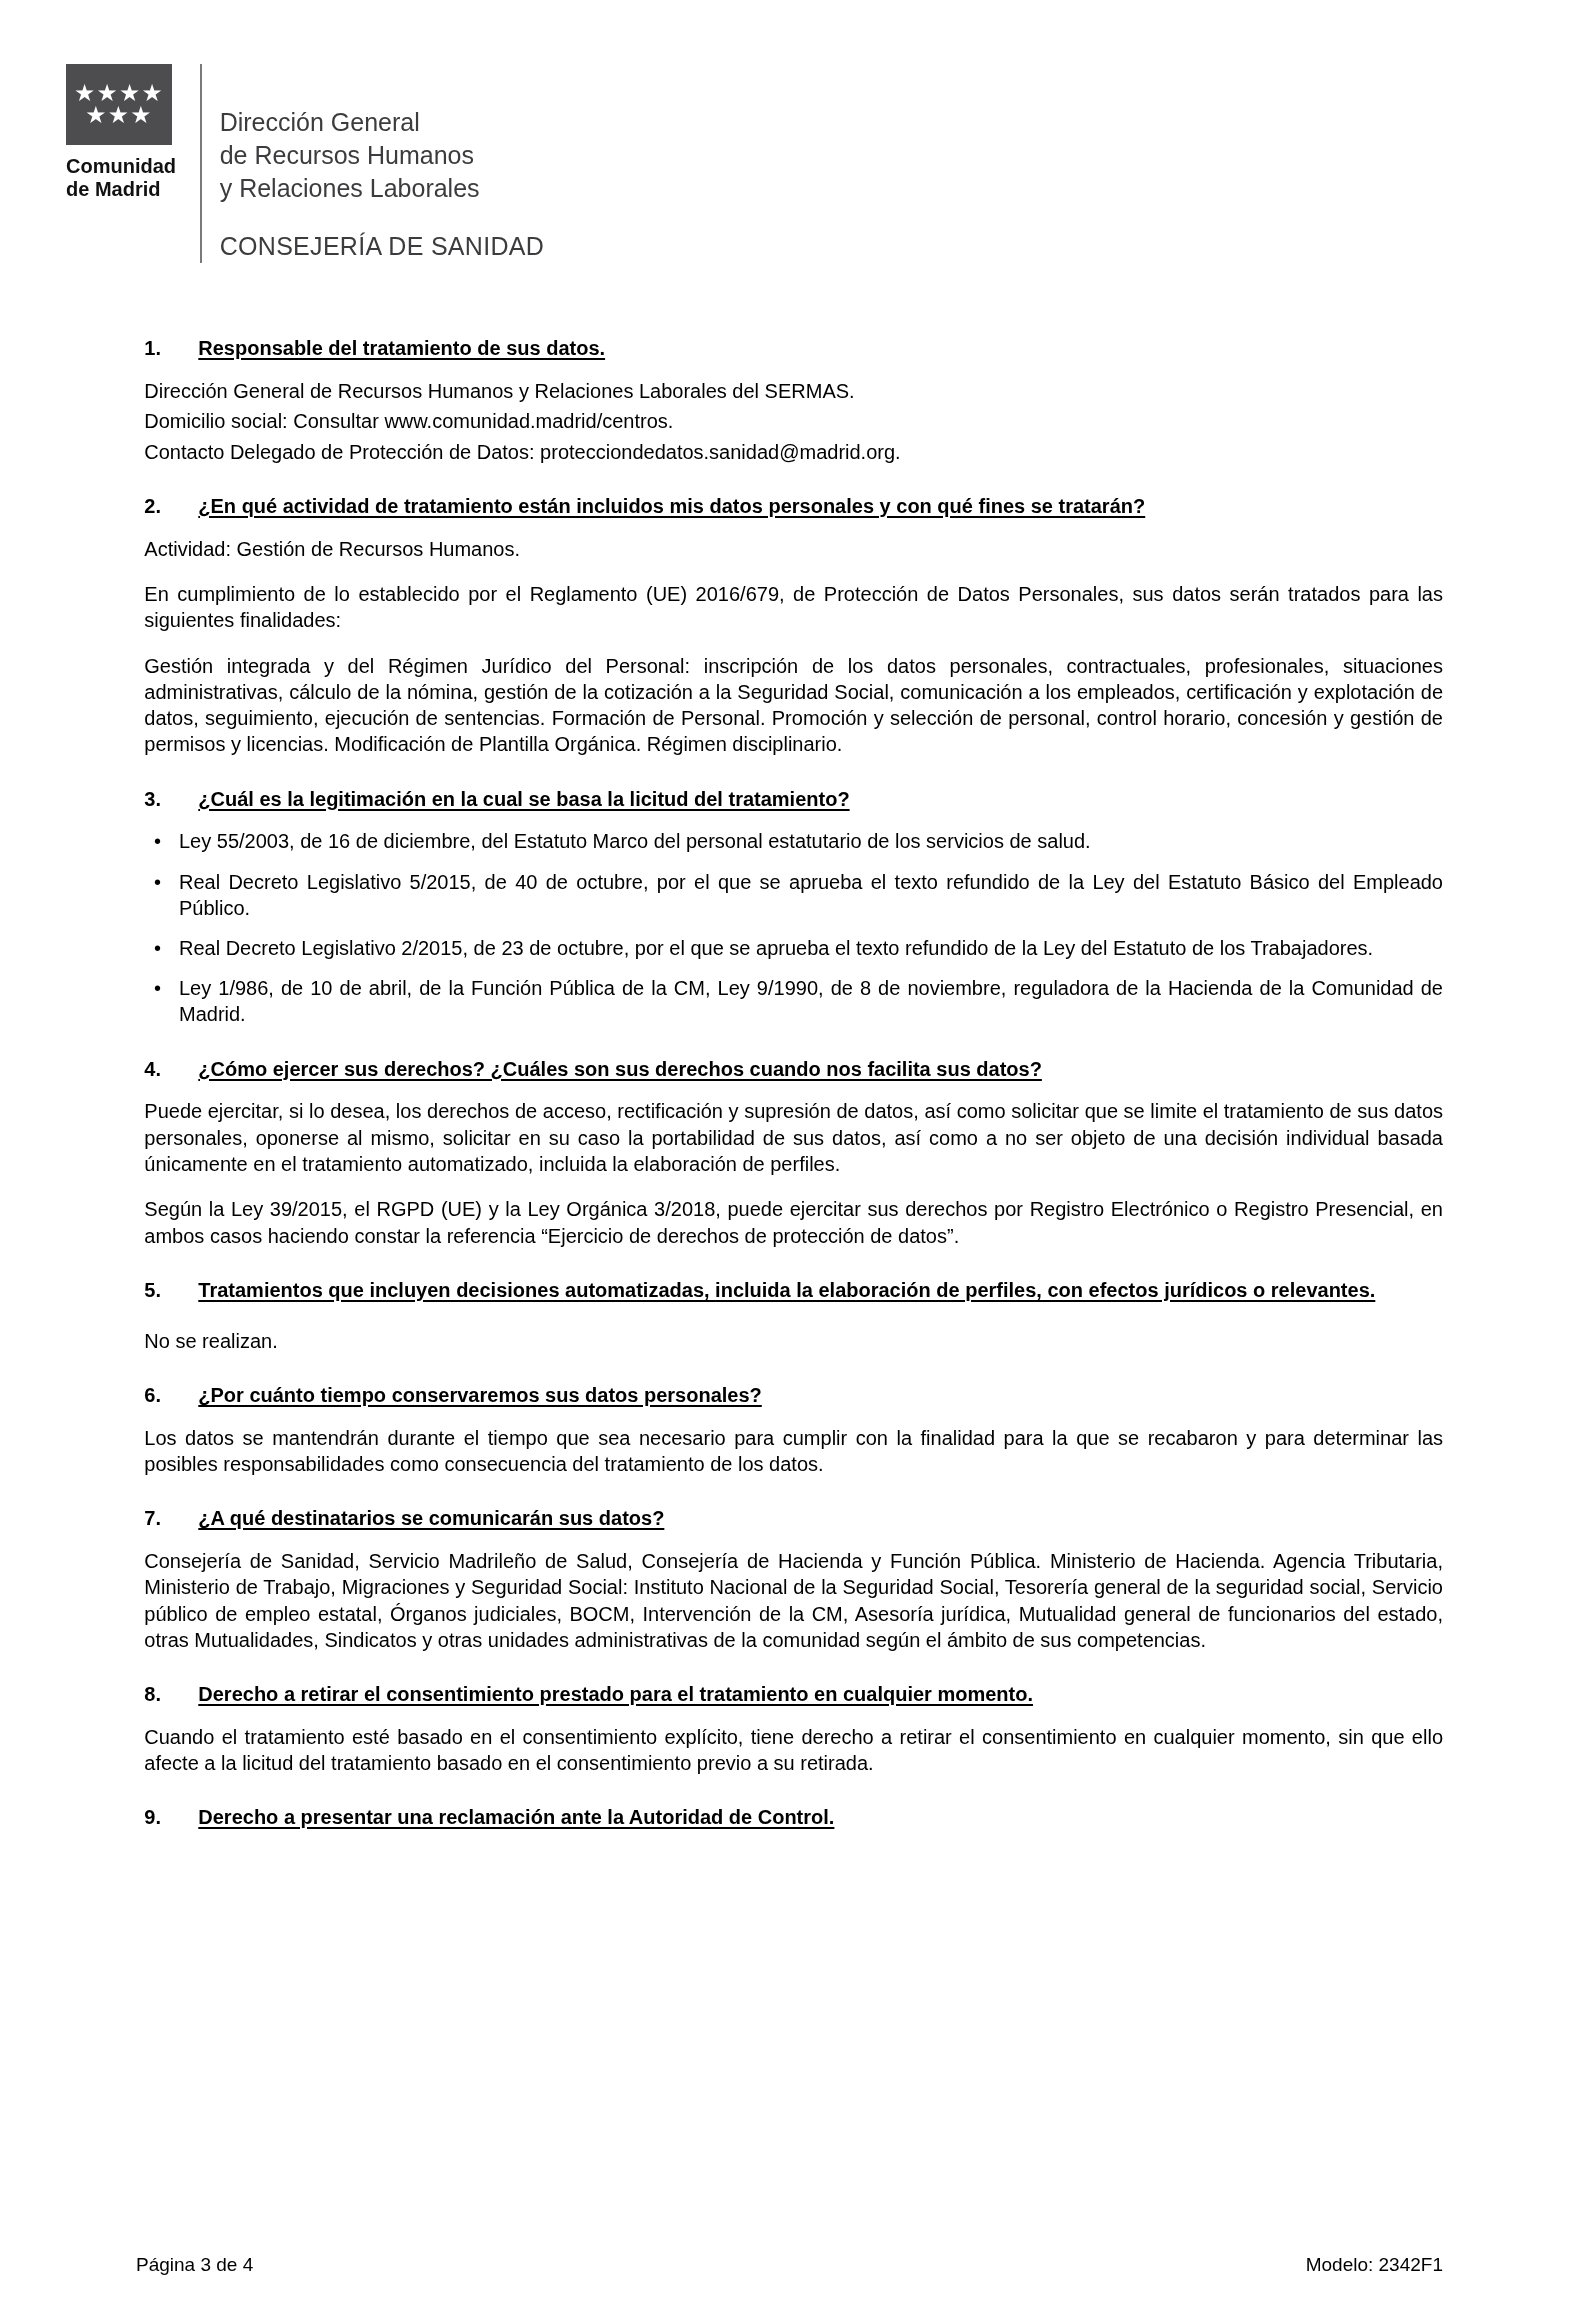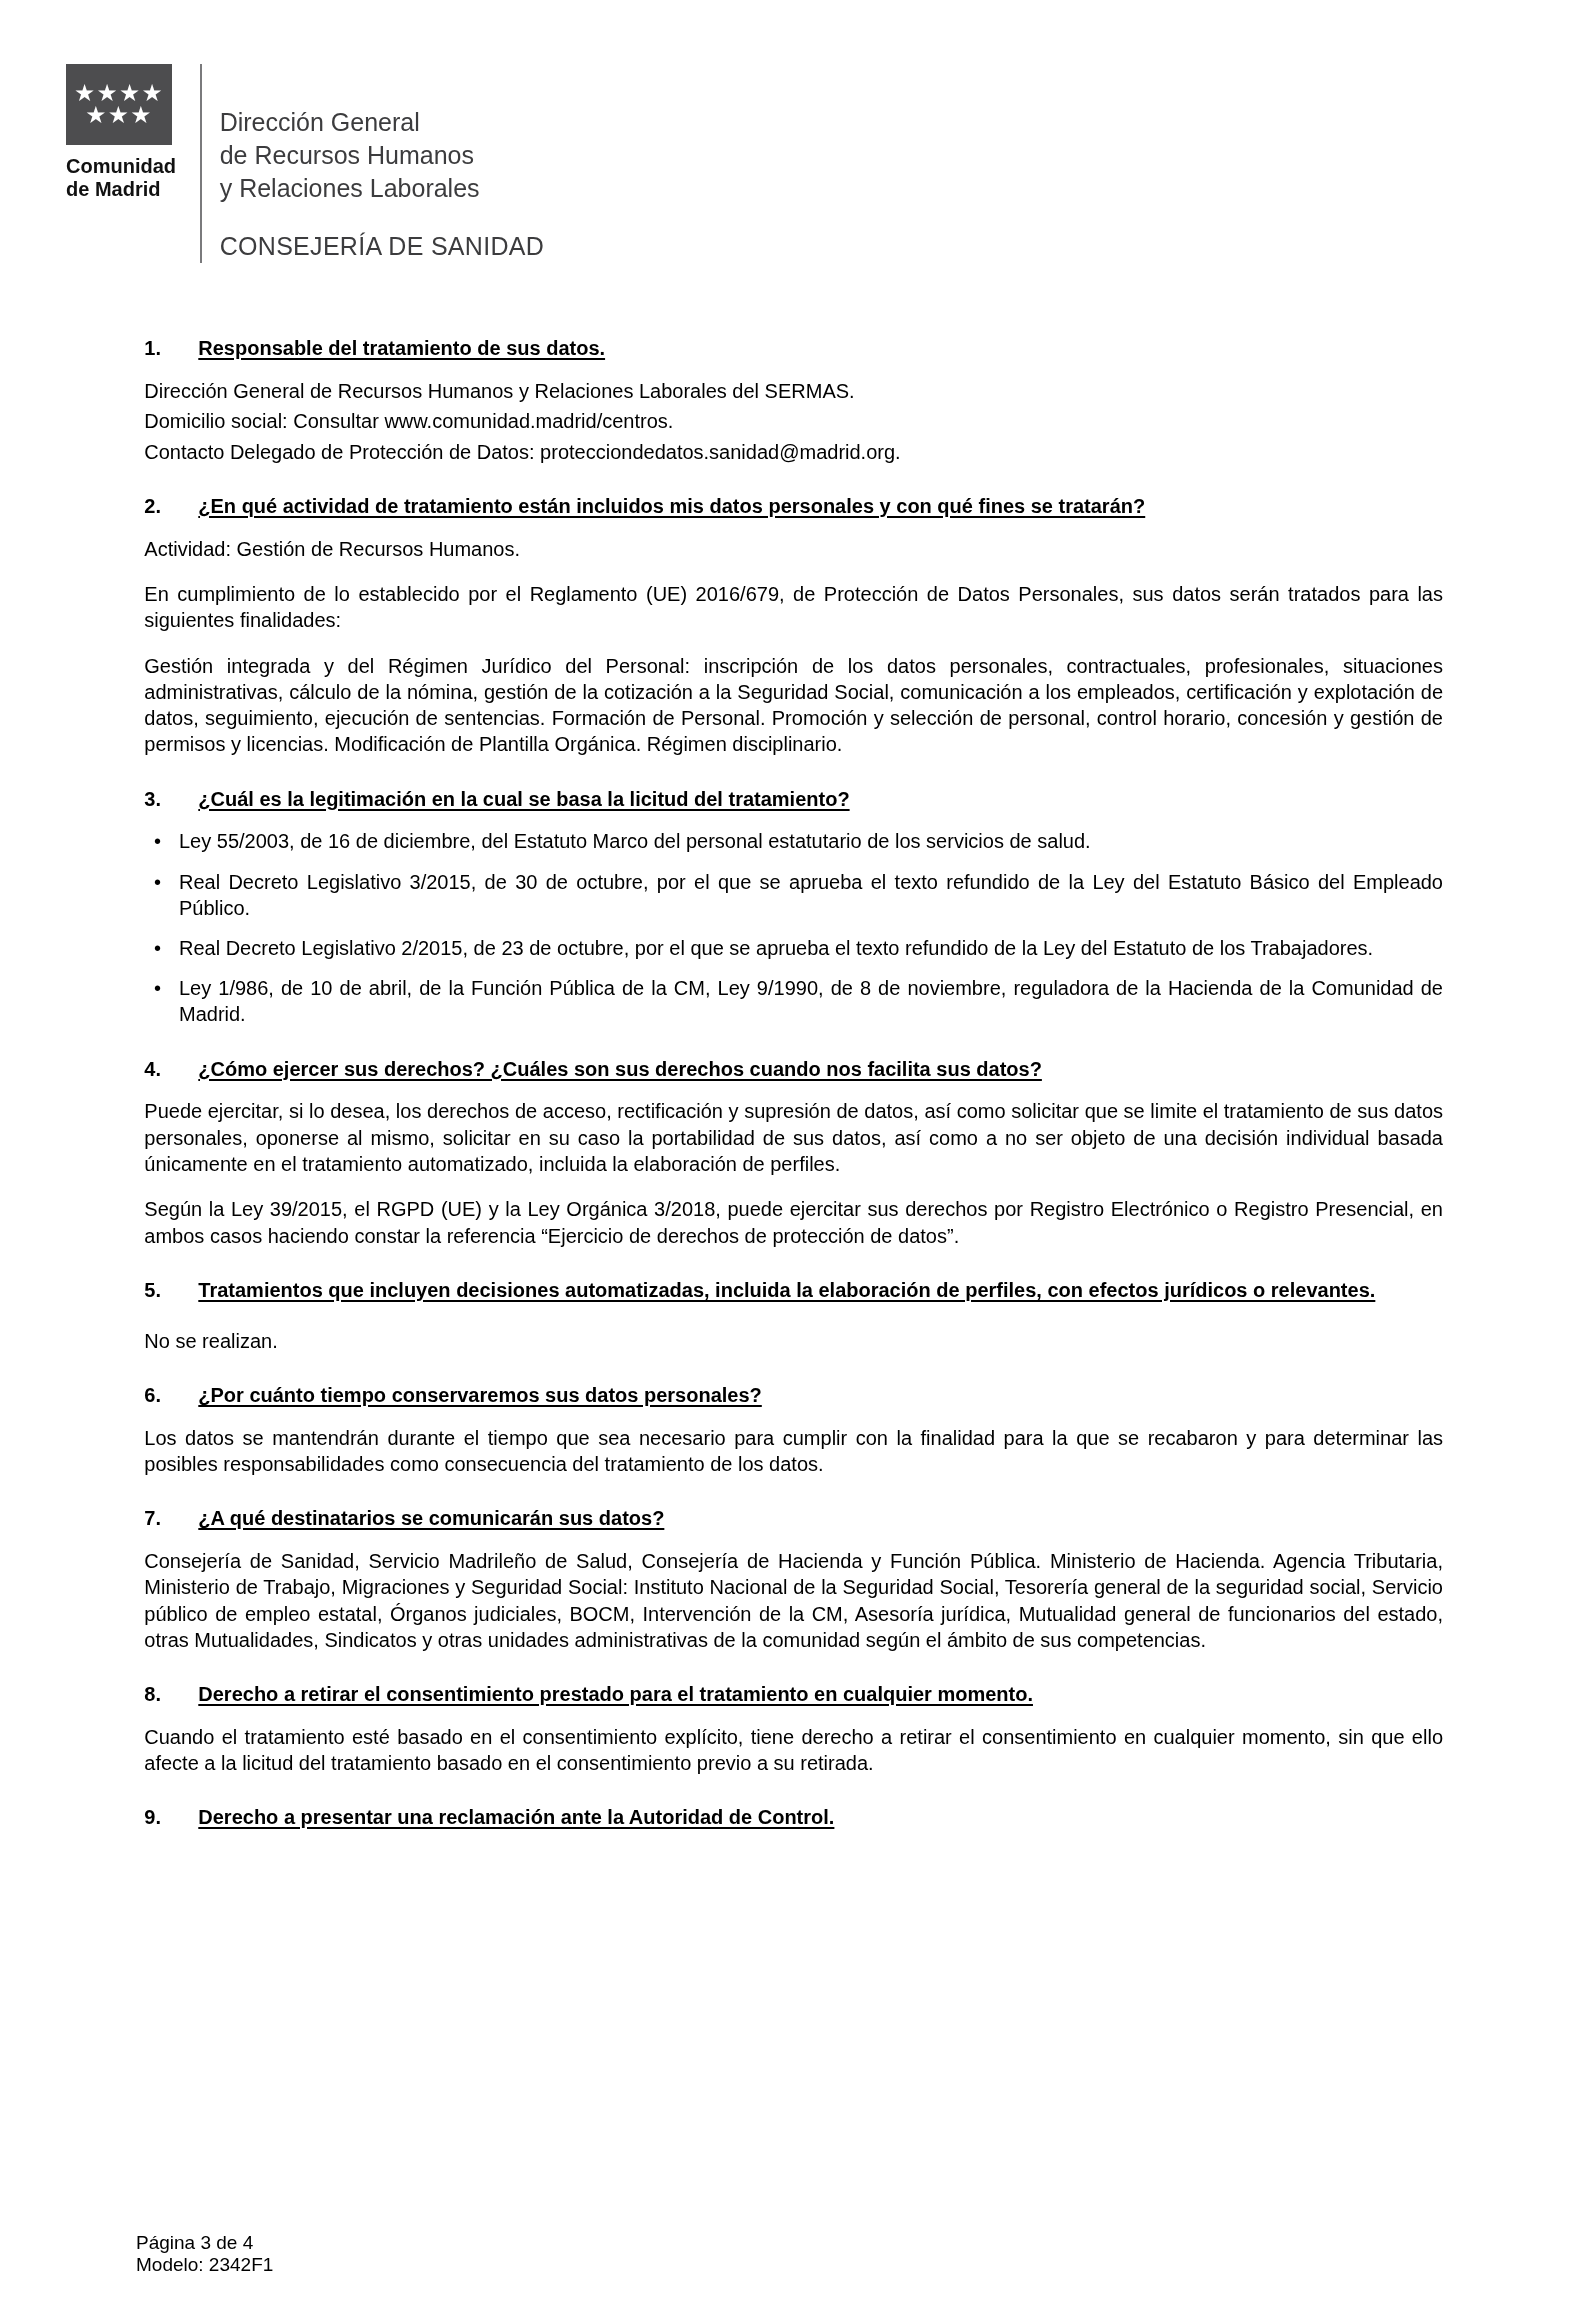--- a/index.html
+++ b/index.html
@@ -106,21 +106,20 @@
   
   .doc-footer {
     position: absolute;
     left: 136px;
     right: 144px;
     bottom: 43px;
     display: flex;
     justify-content: space-between;
     font-size: 19px;
     color: #000000;
-    flex-direction: column;
   }
 </style>
 </head>
 <body>
 
 <div class="page">
 
   <header class="doc-header">
     <div class="logo-block">
       <div class="flag">
@@ -170,21 +169,21 @@
       <div class="sec-heading">
         <span class="hnum">3.</span>
         <span class="htext">¿Cuál es la legitimación en la cual se basa la licitud del tratamiento?</span>
       </div>
       <div class="bullet">
         <span class="bdot">•</span>
         <span class="btext">Ley 55/2003, de 16 de diciembre, del Estatuto Marco del personal estatutario de los servicios de salud.</span>
       </div>
       <div class="bullet">
         <span class="bdot">•</span>
-        <span class="btext">Real Decreto Legislativo 3/2015, de 30 de octubre, por el que se aprueba el texto refundido de la Ley del Estatuto Básico del Empleado Público.</span>
+        <span class="btext">Real Decreto Legislativo 5/2015, de 40 de octubre, por el que se aprueba el texto refundido de la Ley del Estatuto Básico del Empleado Público.</span>
       </div>
       <div class="bullet">
         <span class="bdot">•</span>
         <span class="btext">Real Decreto Legislativo 2/2015, de 23 de octubre, por el que se aprueba el texto refundido de la Ley del Estatuto de los Trabajadores.</span>
       </div>
       <div class="bullet">
         <span class="bdot">•</span>
         <span class="btext">Ley 1/986, de 10 de abril, de la Función Pública de la CM, Ley 9/1990, de 8 de noviembre, reguladora de la Hacienda de la Comunidad de Madrid.</span>
       </div>
     </section>

